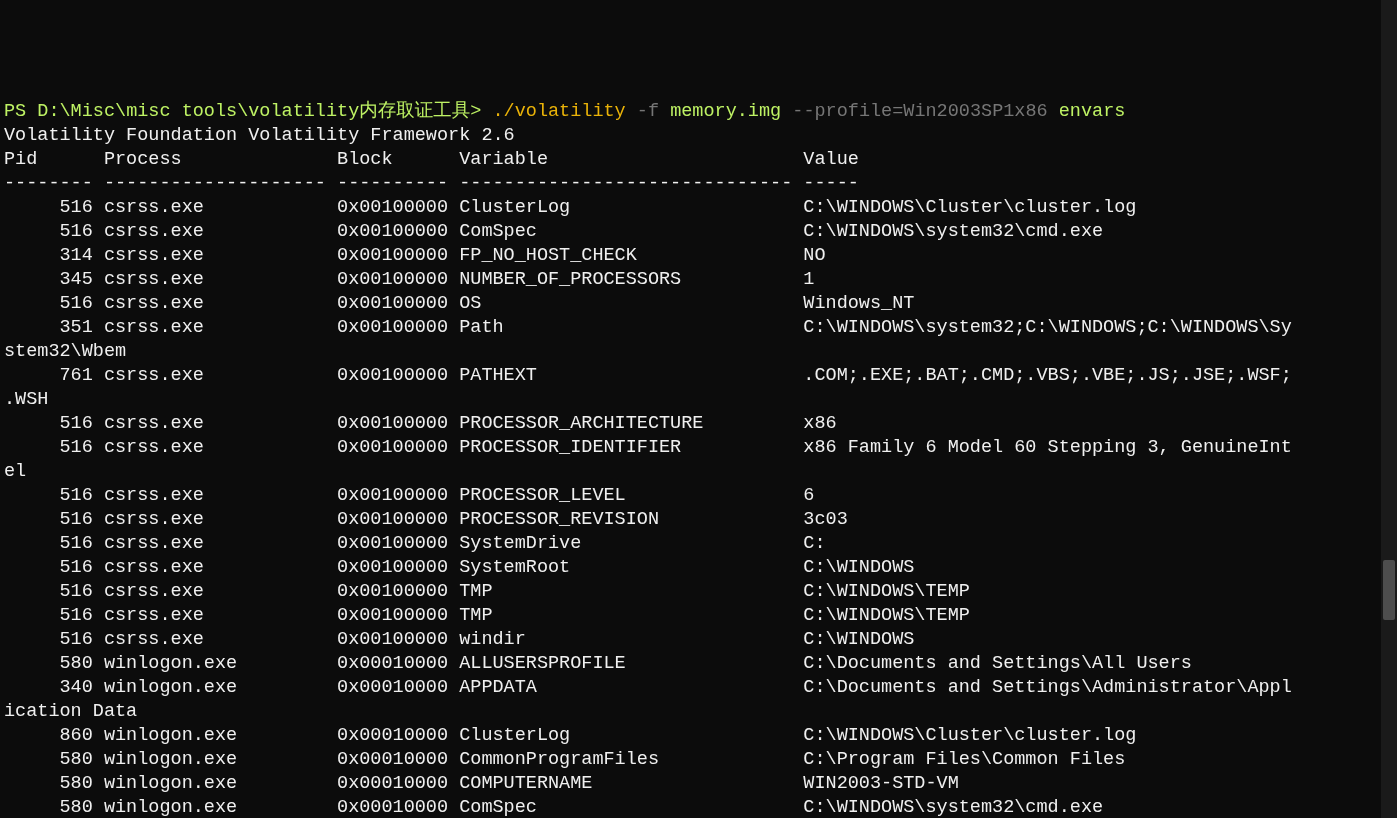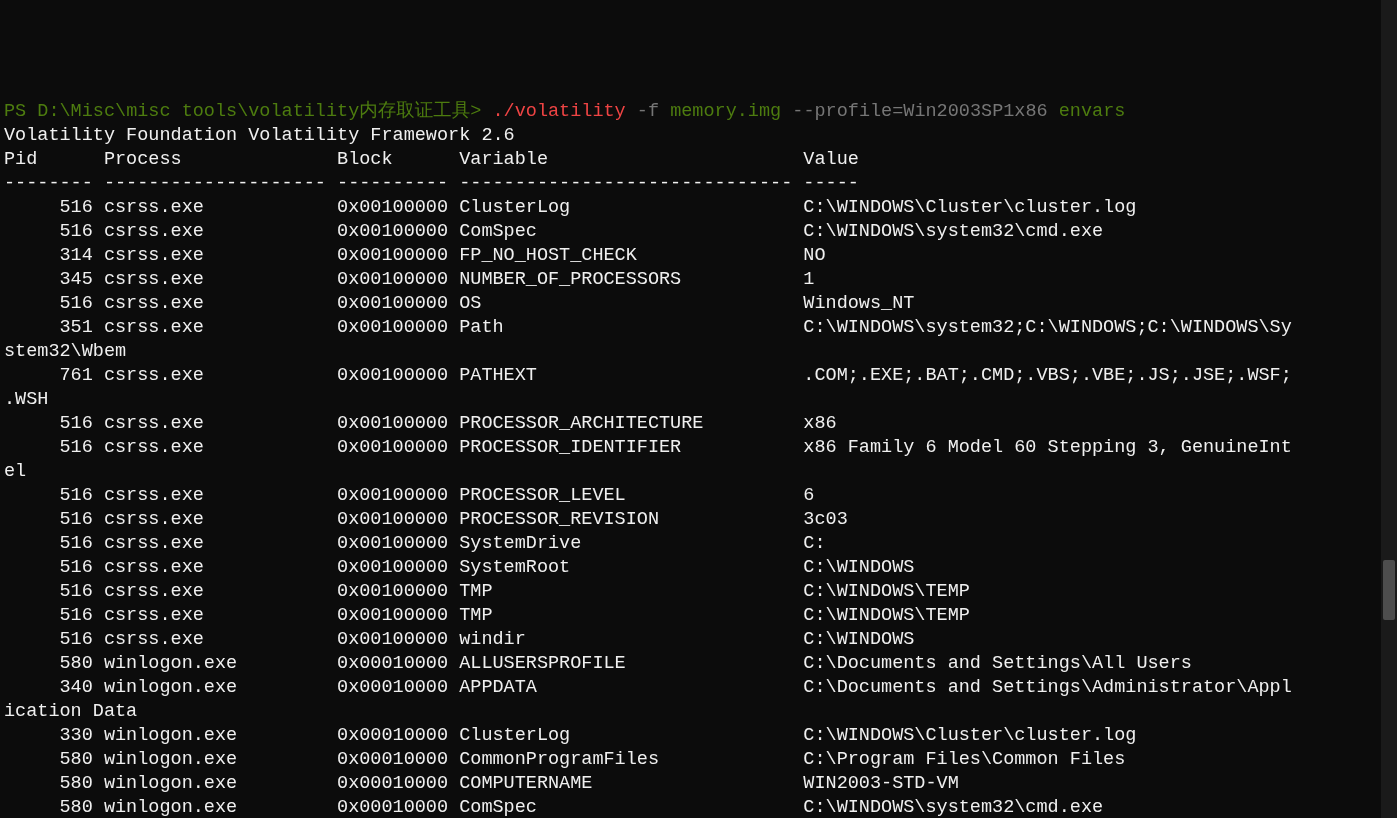--- a/index.html
+++ b/index.html
@@ -9,23 +9,23 @@
     color: #f0f0f0;
     font-family: Consolas, "Courier New", monospace;
     font-size: 18.5px;
     line-height: 24px;
     white-space: pre;
     overflow: hidden;
     width: 1397px;
     height: 818px;
     box-sizing: border-box;
   }
-  .cmd-yellow { color: #ef4444; }
+  .cmd-yellow { color: #eab308; }
   .cmd-gray   { color: #767676; }
-  .cmd-white  { color: #4d7c0f; }
+  .cmd-white  { color: #bef264; }
   #scrollbar {
     position: fixed;
     top: 0;
     right: 0;
     width: 16px;
     height: 100%;
     background: #1a1a1a;
   }
   #scroll-thumb {
     position: absolute;
@@ -61,21 +61,21 @@
 <span>     516 csrss.exe            0x00100000 PROCESSOR_LEVEL                6</span>
 <span>     516 csrss.exe            0x00100000 PROCESSOR_REVISION             3c03</span>
 <span>     516 csrss.exe            0x00100000 SystemDrive                    C:</span>
 <span>     516 csrss.exe            0x00100000 SystemRoot                     C:\WINDOWS</span>
 <span>     516 csrss.exe            0x00100000 TMP                            C:\WINDOWS\TEMP</span>
 <span>     516 csrss.exe            0x00100000 TMP                            C:\WINDOWS\TEMP</span>
 <span>     516 csrss.exe            0x00100000 windir                         C:\WINDOWS</span>
 <span>     580 winlogon.exe         0x00010000 ALLUSERSPROFILE                C:\Documents and Settings\All Users</span>
 <span>     340 winlogon.exe         0x00010000 APPDATA                        C:\Documents and Settings\Administrator\Appl</span>
 <span>ication Data</span>
-<span>     330 winlogon.exe         0x00010000 ClusterLog                     C:\WINDOWS\Cluster\cluster.log</span>
+<span>     860 winlogon.exe         0x00010000 ClusterLog                     C:\WINDOWS\Cluster\cluster.log</span>
 <span>     580 winlogon.exe         0x00010000 CommonProgramFiles             C:\Program Files\Common Files</span>
 <span>     580 winlogon.exe         0x00010000 COMPUTERNAME                   WIN2003-STD-VM</span>
 <span>     580 winlogon.exe         0x00010000 ComSpec                        C:\WINDOWS\system32\cmd.exe</span>
 
 
 
 </div>
 
 <div id="scrollbar">
   <div id="scroll-thumb"></div>

